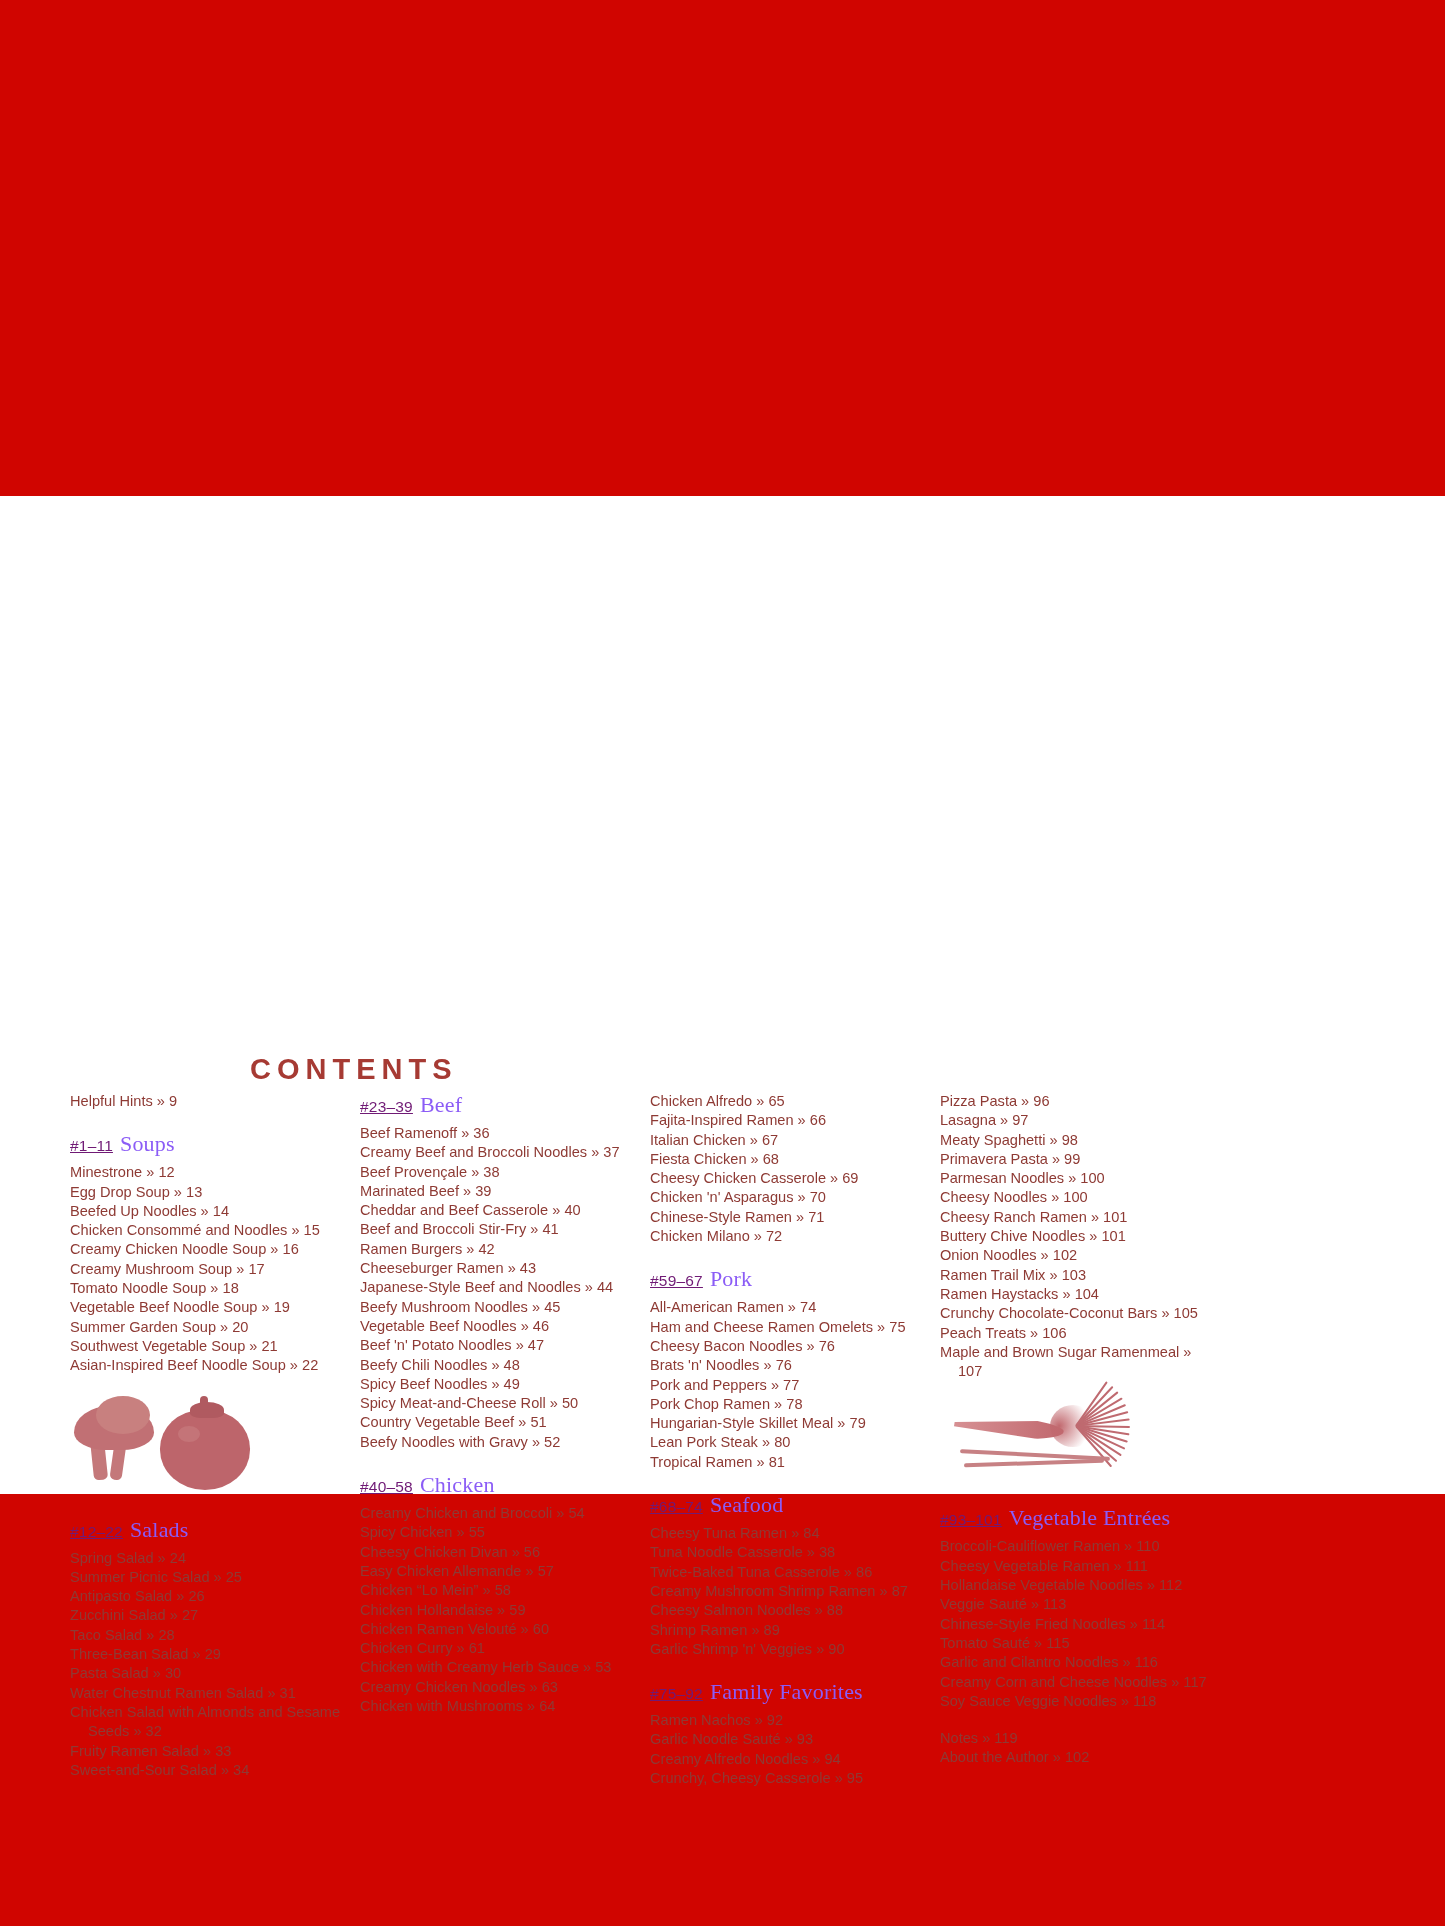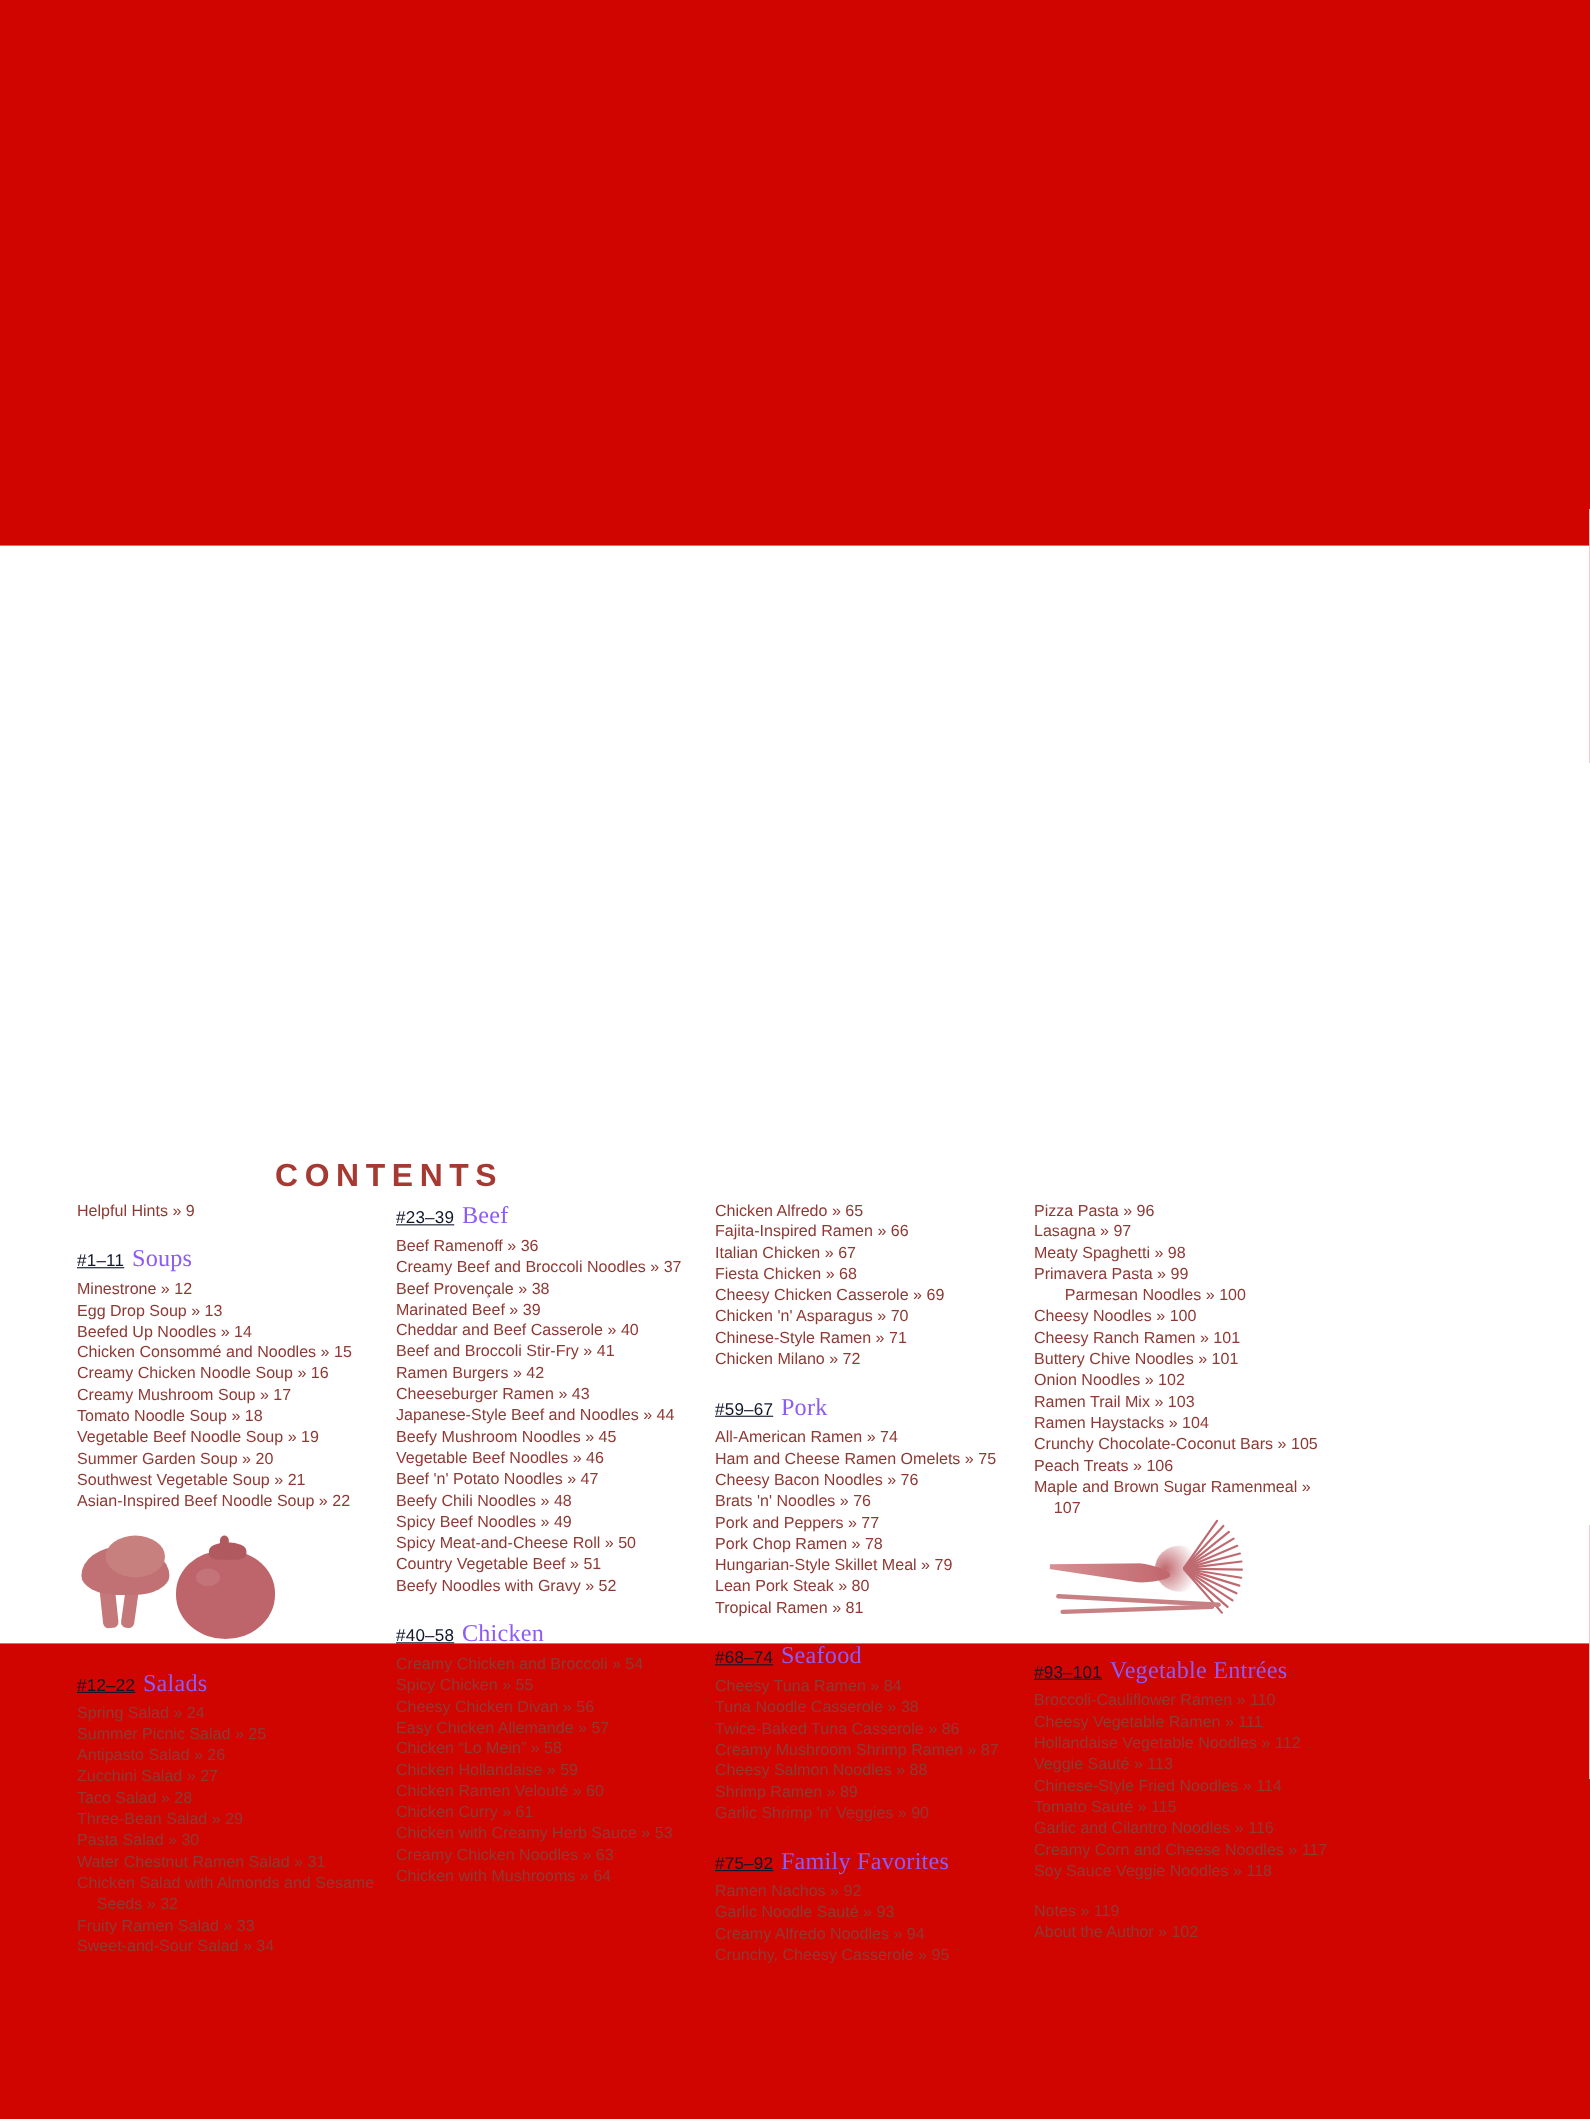--- a/index.html
+++ b/index.html
@@ -52,21 +52,21 @@
   .section-head {
     margin-top: 20px;
     margin-bottom: 6px;
     color: #9e342e;
     white-space: nowrap;
   }
   .section-head.first { margin-top: 0; }
   .sec-range {
     font-family: "Liberation Sans", sans-serif;
     font-size: 15.5px;
-    color: #0f172a;
+    color: #701a75;
     text-decoration: underline;
     letter-spacing: 0.2px;
   }
   .sec-name {
     font-family: "Liberation Serif", serif;
     font-size: 22px;
     color: #8b5cf6;
     margin-left: 7px;
     letter-spacing: 0.2px;
   }
@@ -335,21 +335,21 @@
           <div class="entry" style="padding-left: 18px; text-indent: -18px;">Ramen Nachos » 92</div>
           <div class="entry" style="padding-left: 18px; text-indent: -18px;">Garlic Noodle Sauté » 93</div>
           <div class="entry" style="padding-left: 18px; text-indent: -18px;">Creamy Alfredo Noodles » 94</div>
           <div class="entry" style="padding-left: 18px; text-indent: -18px;">Crunchy, Cheesy Casserole » 95</div>
         </div>
         <div class="col col-4">
           <div class="entry" style="padding-left: 18px; text-indent: -18px;">Pizza Pasta » 96</div>
           <div class="entry" style="padding-left: 18px; text-indent: -18px;">Lasagna » 97</div>
           <div class="entry" style="padding-left: 18px; text-indent: -18px;">Meaty Spaghetti » 98</div>
           <div class="entry" style="padding-left: 18px; text-indent: -18px;">Primavera Pasta » 99</div>
-          <div class="entry" style="padding-left: 18px; text-indent: -18px; margin-left: 28px;">Parmesan Noodles » 100</div>
+          <div class="entry" style="padding-left: 18px; text-indent: -18px;">Parmesan Noodles » 100</div>
           <div class="entry" style="padding-left: 18px; text-indent: -18px;">Cheesy Noodles » 100</div>
           <div class="entry" style="padding-left: 18px; text-indent: -18px;">Cheesy Ranch Ramen » 101</div>
           <div class="entry" style="padding-left: 18px; text-indent: -18px;">Buttery Chive Noodles  » 101</div>
           <div class="entry" style="padding-left: 18px; text-indent: -18px;">Onion Noodles » 102</div>
           <div class="entry" style="padding-left: 18px; text-indent: -18px;">Ramen Trail Mix » 103</div>
           <div class="entry" style="padding-left: 18px; text-indent: -18px;">Ramen Haystacks » 104</div>
           <div class="entry" style="padding-left: 18px; text-indent: -18px;">Crunchy Chocolate-Coconut Bars » 105</div>
           <div class="entry" style="padding-left: 18px; text-indent: -18px;">Peach Treats » 106</div>
           <div class="entry" style="padding-left: 18px; text-indent: -18px;">Maple and Brown Sugar Ramenmeal » 107</div>
           <div class="art-noodle">

